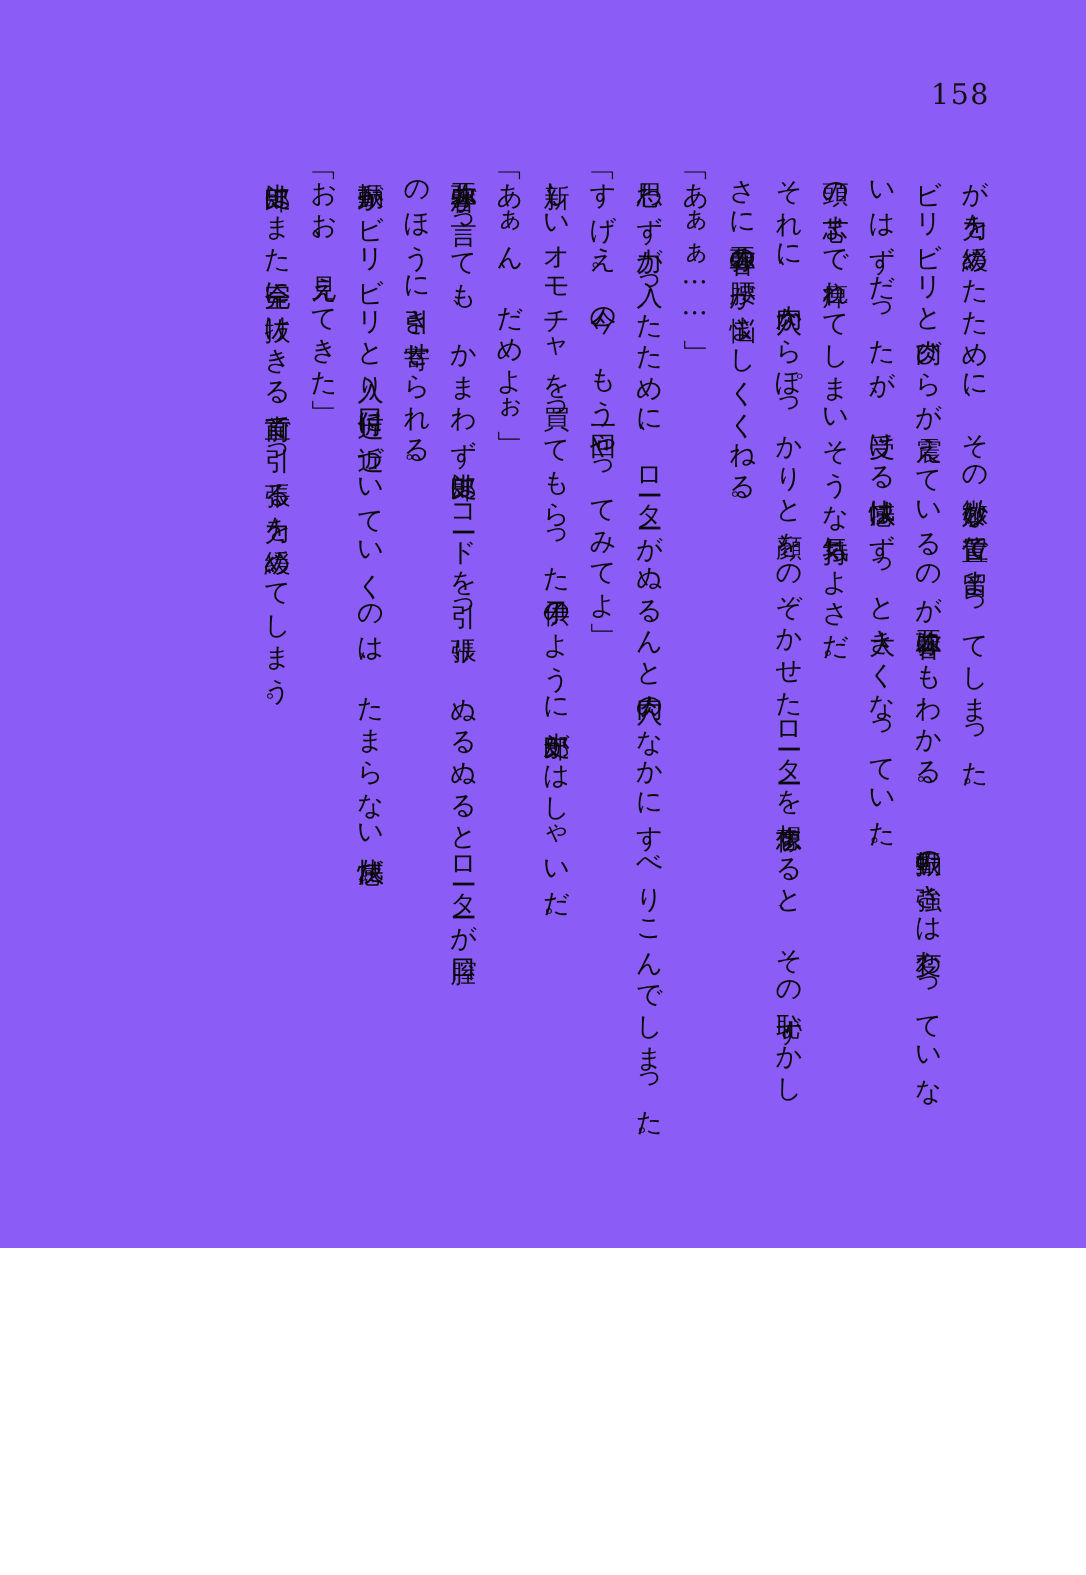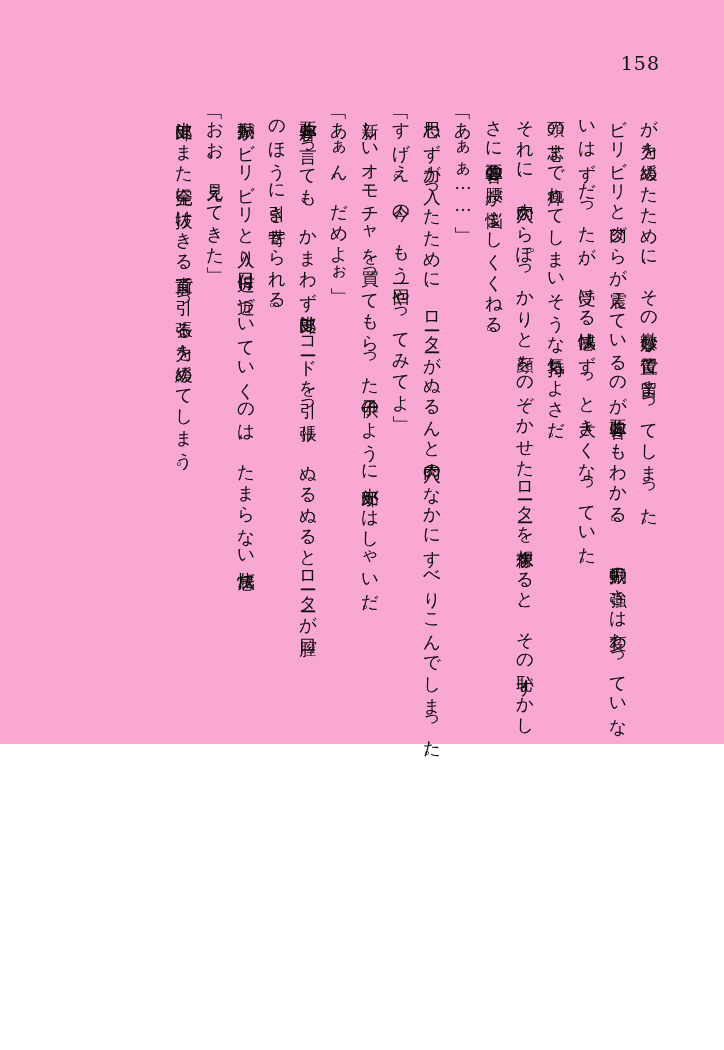--- a/index.html
+++ b/index.html
@@ -10,22 +10,22 @@
   body {
     width: 724px;
     height: 1050px;
     overflow: hidden;
     font-family: "DejaVu Serif", "Liberation Serif", serif;
     color: #000000;
   }
   .page {
     position: relative;
     width: 724px;
-    height: 744px;
-    background: #f9a8d4;
+    height: 832px;
+    background: #8b5cf6;
     box-sizing: border-box;
   }
   .page-number {
     position: absolute;
     top: 52px;
     right: 64px;
     font-size: 19px;
     letter-spacing: 1px;
     font-family: "DejaVu Serif", "Liberation Serif", serif;
     color: #111;

